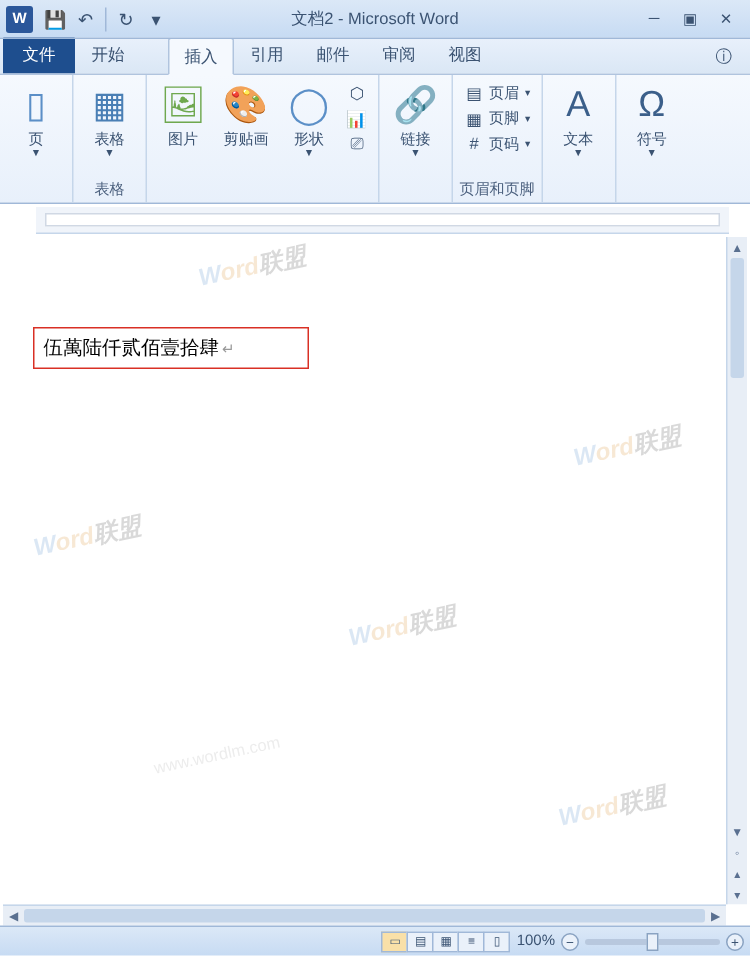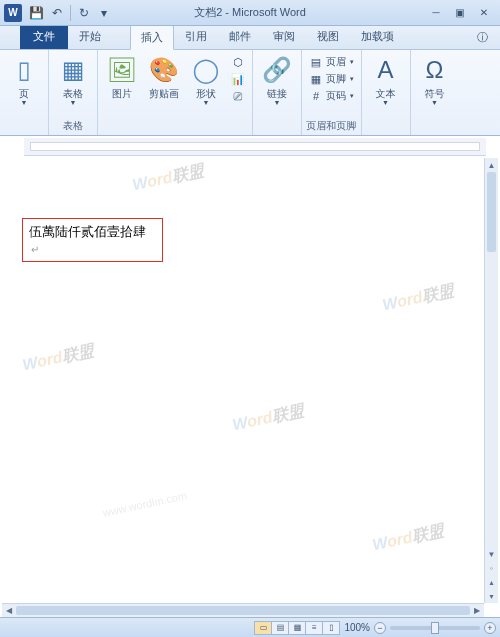--- a/index.html
+++ b/index.html
@@ -9,21 +9,21 @@
 .titlebar { height: 26px; background: linear-gradient(#dbe8f7, #c7dbf3); display: flex; align-items: center; border-bottom: 1px solid #a0b8d8; position: relative; }
 .qat-logo { width: 18px; height: 18px; margin: 0 4px; background: #2b579a; border-radius: 2px; display: flex; align-items: center; justify-content: center; color: #fff; font-size: 10px; font-weight: bold; }
 .qat { display: flex; align-items: center; gap: 2px; margin-left: 2px; }
 .qat-btn { width: 18px; height: 18px; display: flex; align-items: center; justify-content: center; color: #3b5372; cursor: pointer; font-size: 12px; }
 .qat-sep { width: 1px; height: 16px; background: #a0b8d8; margin: 0 2px; }
 .title { position: absolute; left: 50%; transform: translateX(-50%); color: #3b5372; font-size: 11px; }
 .win-controls { margin-left: auto; display: flex; gap: 4px; margin-right: 6px; }
 .win-btn { width: 20px; height: 16px; display: flex; align-items: center; justify-content: center; color: #3b5372; border: 1px solid transparent; font-size: 10px; }
 
 
-.tabs { height: 24px; background: linear-gradient(#e8f0fb, #dae7f5); display: flex; align-items: flex-end; border-bottom: 1px solid #b0c4de; padding-left: 20px; }
+.tabs { height: 24px; background: linear-gradient(#e8f0fb, #dae7f5); display: flex; align-items: flex-end; border-bottom: 1px solid #b0c4de; padding-left: 2px; }
 .tab { padding: 4px 10px; color: #3b5372; cursor: pointer; font-size: 11px; border: 1px solid transparent; }
 .tab.file { background: #1e4e8e; color: #fff; border-radius: 2px 2px 0 0; padding: 4px 12px; }
 .tab.active { background: #f5f9fe; border: 1px solid #b0c4de; border-bottom: 1px solid #f5f9fe; border-radius: 2px 2px 0 0; margin-bottom: -1px; margin-left: 18px; }
 .help-icon { margin-left: auto; margin-right: 8px; color: #3b5372; padding: 4px; }
 
 
 .ribbon { height: 86px; background: linear-gradient(#f5f9fe, #e8f0fb); border-bottom: 1px solid #a0b8d8; display: flex; }
 .group { border-right: 1px solid #c5d6ea; padding: 2px 4px 0 4px; display: flex; flex-direction: column; height: 100%; }
 .group-body { flex: 1; display: flex; align-items: flex-start; gap: 2px; }
 .group-label { text-align: center; font-size: 10px; color: #4a5f7d; padding: 1px 0 2px; }
@@ -49,21 +49,21 @@
 .ruler { height: 18px; background: #f0f4fa; border-bottom: 1px solid #c5d6ea; margin: 2px 14px 0 24px; position: relative; }
 .ruler::before { content: ""; position: absolute; left: 6px; right: 6px; top: 4px; bottom: 4px; background: #fff; border: 1px solid #d0d8e4; }
 
 
 .doc-area { position: absolute; top: 158px; left: 2px; right: 2px; bottom: 34px; background: #fff; overflow: hidden; }
 .scroll-v { position: absolute; right: 0; top: 0; bottom: 0; width: 14px; background: #e8eef6; border-left: 1px solid #c5d6ea; }
 .scroll-v .thumb { position: absolute; left: 2px; right: 2px; top: 14px; height: 80px; background: #c5d6ea; border-radius: 2px; }
 .scroll-v .abtn { position: absolute; left: 0; right: 0; height: 14px; display: flex; align-items: center; justify-content: center; font-size: 8px; color: #5a7090; }
 
 .page-content { padding: 60px 16px 10px 20px; }
-.highlight-box { border: 1.5px solid #d93025; padding: 4px 6px; width: 141px; }
+.highlight-box { border: 1.5px solid #d93025; padding: 4px 6px; width: 184px; }
 .doc-text { font-family: "SimSun", serif; font-size: 13px; color: #000; }
 .doc-text::after { content: "↵"; color: #999; font-size: 10px; margin-left: 2px; }
 
 
 .wm { position: absolute; font-size: 16px; font-weight: bold; font-style: italic; opacity: 0.18; transform: rotate(-12deg); pointer-events: none; white-space: nowrap; }
 .wm .w1 { color: #3b7fc4; }
 .wm .w2 { color: #d4821a; }
 .wm .w3 { color: #333; font-family: "SimHei"; }
 
 
@@ -103,21 +103,20 @@
 </div>
 
 <div class="tabs">
   <div class="tab file">文件</div>
   <div class="tab">开始</div>
   <div class="tab active">插入</div>
   <div class="tab">引用</div>
   <div class="tab">邮件</div>
   <div class="tab">审阅</div>
   <div class="tab">视图</div>
-  <div class="tab">加载项</div>
   <div class="help-icon">ⓘ</div>
 </div>
 
 <div class="ribbon">
   <div class="group">
     <div class="group-body">
       <div class="big-btn">
         <div class="ico ic-page">▯</div>
         <div class="lbl">页</div>
         <div class="arrow">▼</div>

